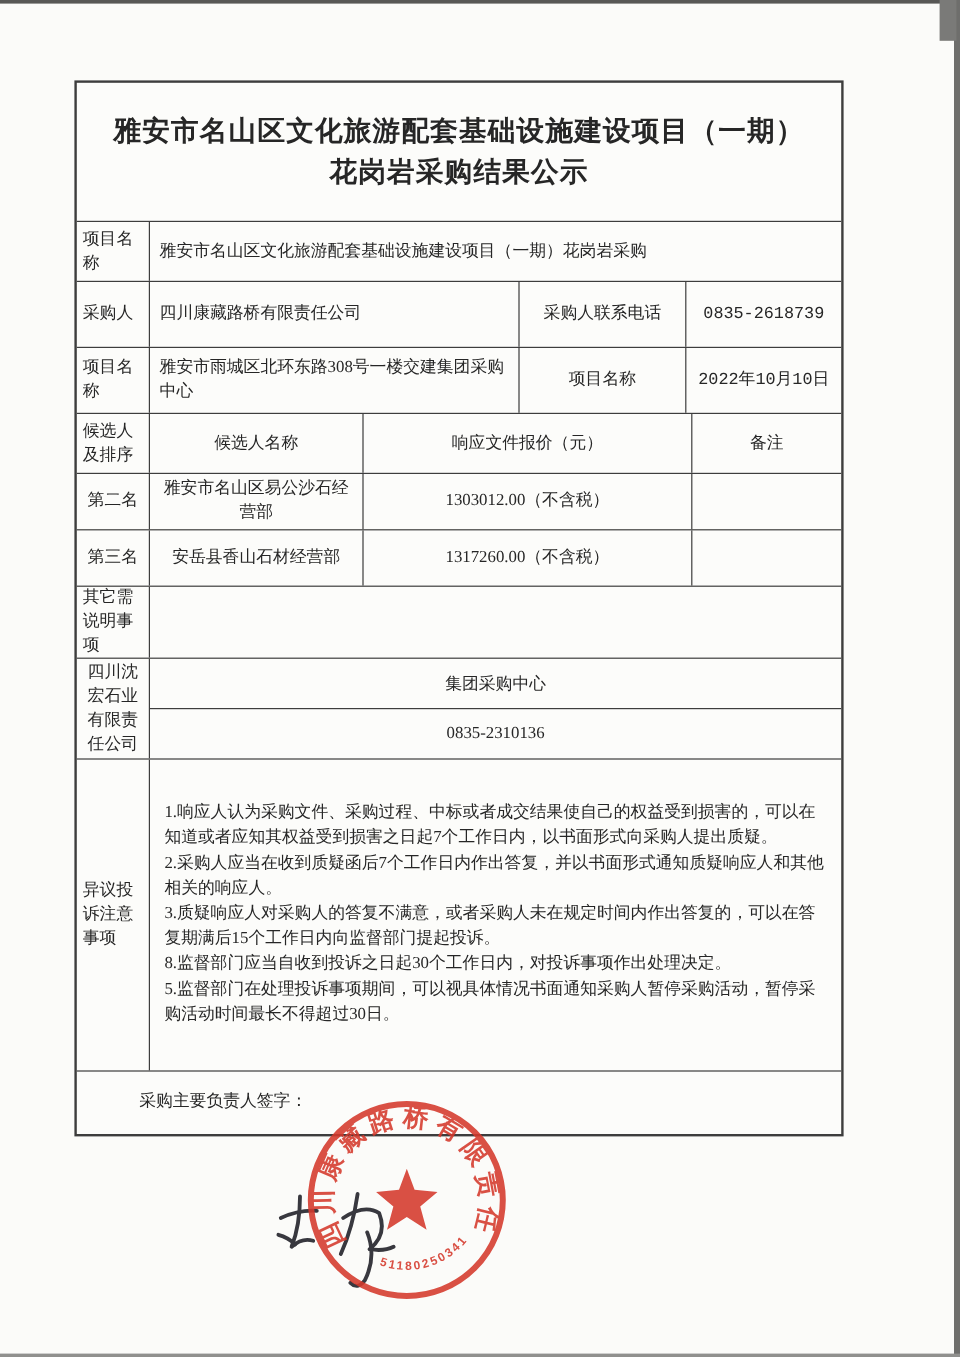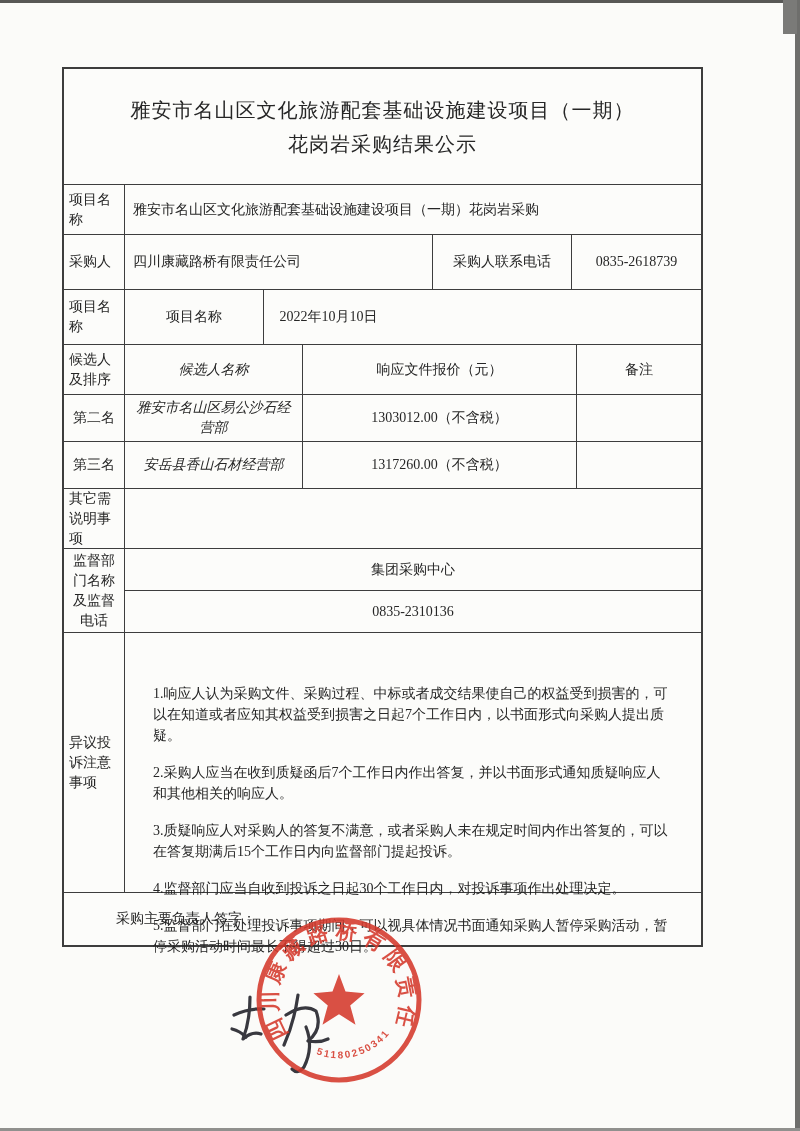--- a/index.html
+++ b/index.html
@@ -32,47 +32,47 @@
   .cell{
     box-sizing:border-box;display:flex;align-items:center;
     padding:4px 8px;font-size:14px;line-height:20px;
   }
   .cell:not(:first-child){border-left:1px solid var(--bc);}
 
   
   .c-label{flex:0 0 60px;padding:4px 5px;}
   .c-wide{flex:1 1 auto;}
   .c-sub{flex:0 0 139px;justify-content:center;text-align:center;}
-  .c-val{flex:0 0 130px;justify-content:center;text-align:center;}
+  .c-val{flex:0 0 130px;justify-content:center;text-align:center;font-family:Liberation Mono, monospace;}
 
   
   .k-rank{flex:0 0 60px;justify-content:center;padding:4px 5px;}
-  .k-name{flex:0 0 178px;justify-content:center;text-align:center;font-style:italic;}
+  .k-name{flex:0 0 178px;justify-content:center;text-align:center;}
   .k-price{flex:1 1 auto;justify-content:center;text-align:center;}
   .k-note{flex:0 0 125px;justify-content:center;text-align:center;}
 
   
   .r-title{height:116px;}
   .rh50{height:50px;} .rh55{height:55px;} .rh47{height:47px;}
   .rh60{height:60px;} .rh84{height:84px;} .rh260{height:260px;} .rh52{height:52px;padding-left:36px;}
 
   .title-cell{
     flex:1;display:flex;flex-direction:column;justify-content:center;align-items:center;
-    text-align:left;font-weight:normal;font-size:20px;line-height:34px;letter-spacing:1px;
+    text-align:left;font-weight:bold;font-size:23px;line-height:34px;letter-spacing:1px;
   }
   .sup-right{flex:1 1 auto;display:flex;flex-direction:column;border-left:1px solid var(--bc);}
   .sup-sub{flex:1;display:flex;align-items:center;justify-content:center;font-size:14px;}
   .sup-sub:first-child{border-bottom:1px solid var(--bc);}
 
   .notice-cell{
     flex:1 1 auto;display:block;border-left:1px solid var(--bc);
     padding:34px 12px 10px 12px;box-sizing:border-box;
     font-size:14px;line-height:21px;
   }
-  .notice-item{margin:16px;}
+  .notice-item{margin:0;}
 
   .sign-row .cell{padding-left:16px;}
 
   .seal{position:absolute;left:253px;top:914px;width:172px;height:172px;opacity:.88;pointer-events:none;}
   .signature{position:absolute;left:220px;top:985px;width:150px;height:95px;pointer-events:none;}
 </style>
 </head>
 <body>
 
 <div class="edge-top"></div>
@@ -96,20 +96,21 @@
 
   <div class="row rh55">
     <div class="cell c-label">采购人</div>
     <div class="cell c-wide">四川康藏路桥有限责任公司</div>
     <div class="cell c-sub">采购人联系电话</div>
     <div class="cell c-val">0835-2618739</div>
   </div>
 
   <div class="row rh55">
     <div class="cell c-label">项目名称</div>
+    <div class="cell c-wide">雅安市雨城区北环东路308号一楼交建集团采购中心</div>
     <div class="cell c-sub">项目名称</div>
     <div class="cell c-val">2022年10月10日</div>
   </div>
 
 
   <div class="row rh50">
     <div class="cell k-rank">候选人及排序</div>
     <div class="cell k-name">候选人名称</div>
     <div class="cell k-price">响应文件报价（元）</div>
     <div class="cell k-note">备注</div>
@@ -127,34 +128,34 @@
     <div class="cell k-price">1317260.00（不含税）</div>
     <div class="cell k-note"></div>
   </div>
 
   <div class="row rh60">
     <div class="cell c-label">其它需说明事项</div>
     <div class="cell c-wide"></div>
   </div>
 
   <div class="row rh84">
-    <div class="cell c-label" style="justify-content:center;text-align:center;">监督部门名称及监督电话</div>
+    <div class="cell c-label" style="justify-content:center;text-align:center;">四川沈宏石业有限责任公司</div>
     <div class="sup-right">
       <div class="sup-sub">集团采购中心</div>
       <div class="sup-sub">0835-2310136</div>
     </div>
   </div>
 
   <div class="row rh260">
     <div class="cell c-label">异议投诉注意事项</div>
     <div class="notice-cell">
       <p class="notice-item">1.响应人认为采购文件、采购过程、中标或者成交结果使自己的权益受到损害的，可以在知道或者应知其权益受到损害之日起7个工作日内，以书面形式向采购人提出质疑。</p>
       <p class="notice-item">2.采购人应当在收到质疑函后7个工作日内作出答复，并以书面形式通知质疑响应人和其他相关的响应人。</p>
       <p class="notice-item">3.质疑响应人对采购人的答复不满意，或者采购人未在规定时间内作出答复的，可以在答复期满后15个工作日内向监督部门提起投诉。</p>
-      <p class="notice-item">4.监督部门应当自收到投诉之日起30个工作日内，对投诉事项作出处理决定。</p>
+      <p class="notice-item">8.监督部门应当自收到投诉之日起30个工作日内，对投诉事项作出处理决定。</p>
       <p class="notice-item">5.监督部门在处理投诉事项期间，可以视具体情况书面通知采购人暂停采购活动，暂停采购活动时间最长不得超过30日。</p>
     </div>
   </div>
 
   <div class="row rh52 sign-row">
     <div class="cell c-wide" style="border-left:none;">采购主要负责人签字：</div>
   </div>
 
 </div>
 

